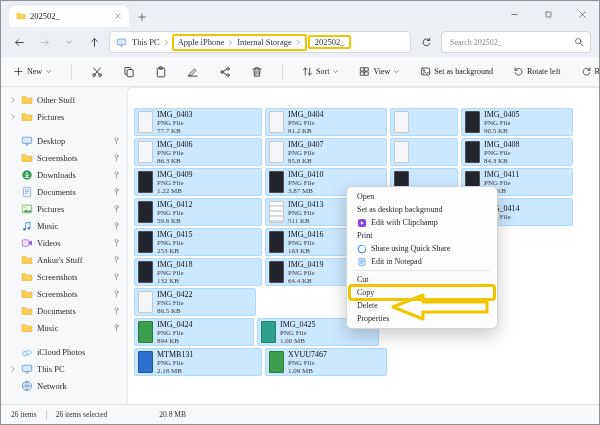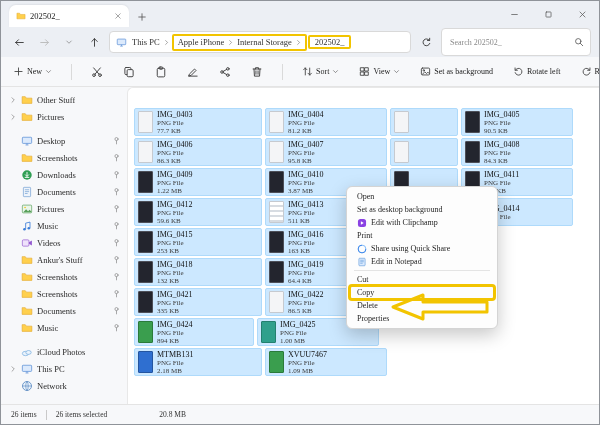--- a/index.html
+++ b/index.html
@@ -27,21 +27,21 @@
   
   .addr{height:30px;display:flex;align-items:center;padding:0 8px;gap:5px;background:#eceff4;}
   .navbtn{width:20px;height:20px;display:flex;align-items:center;justify-content:center;border-radius:4px;color:#333;}
   .navbtn.disabled{color:#b7b7b7;}
   .crumbbox{flex:1;height:22px;background:#fff;border:1px solid #d9d9d9;border-radius:4px;
             display:flex;align-items:center;padding:0 6px;font-size:8.5px;color:#333;white-space:nowrap;overflow:hidden;}
   .crumb{padding:0 2px;}
   .cchev{margin:0 1px;color:#666;}
   .crumb-hl1{display:inline-flex;align-items:center;height:17px;border:2.5px solid #f2c400;border-radius:2px;padding:0 2px;margin:0 1px;}
   .crumb-hl2{display:inline-flex;align-items:center;height:14px;border:2px solid #f2c400;border-radius:2px;padding:0 3px;}
-  .searchbox{width:150px;height:28px;background:#fff;border:1px solid #d9d9d9;border-radius:4px;
+  .searchbox{width:150px;height:22px;background:#fff;border:1px solid #d9d9d9;border-radius:4px;
              display:flex;align-items:center;padding:4px 6px;gap:4px;}
   .searchbox input{border:0;outline:0;flex:1;min-width:0;font-family:inherit;font-size:8px;color:#333;background:transparent;}
   .searchbox input::placeholder{color:#8a8a8a;}
   .searchbox .svgi{color:#555}
 
   
   .cmdbar{height:30px;display:flex;align-items:center;padding:0 8px;gap:12px;background:#f7f8fa;border-bottom:1px solid #e4e4e4;}
   .tbtn{display:flex;align-items:center;gap:3px;padding:3px 4px;border-radius:4px;font-size:8px;color:#1b1b1b;white-space:nowrap;}
   .tbtn .svgi{color:#444}
   .tsep{width:1px;height:16px;background:#dadada;margin:0 3px;flex:none;}
@@ -755,28 +755,20 @@
             <div class="tile sel" style="width: 122px;">
               <span class="th th-dark"></span>
               <span class="tx">
                 <span class="t-name">IMG_0419</span>
                 <span class="t-sub">PNG File</span>
                 <span class="t-sub">64.4 KB</span>
               </span>
             </div>
           </div>
           <div class="file-row">
-            <div class="tile sel" style="width: 128px;">
-              <span class="th th-dark"></span>
-              <span class="tx">
-                <span class="t-name">IMG_0421</span>
-                <span class="t-sub">PNG File</span>
-                <span class="t-sub">335 KB</span>
-              </span>
-            </div>
             <div class="tile sel" style="width: 122px;">
               <span class="th th-light"></span>
               <span class="tx">
                 <span class="t-name">IMG_0422</span>
                 <span class="t-sub">PNG File</span>
                 <span class="t-sub">86.5 KB</span>
               </span>
             </div>
           </div>
           <div class="file-row">

